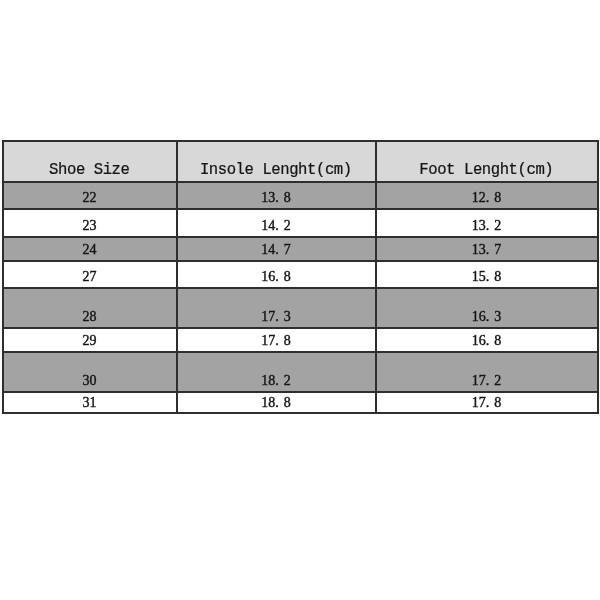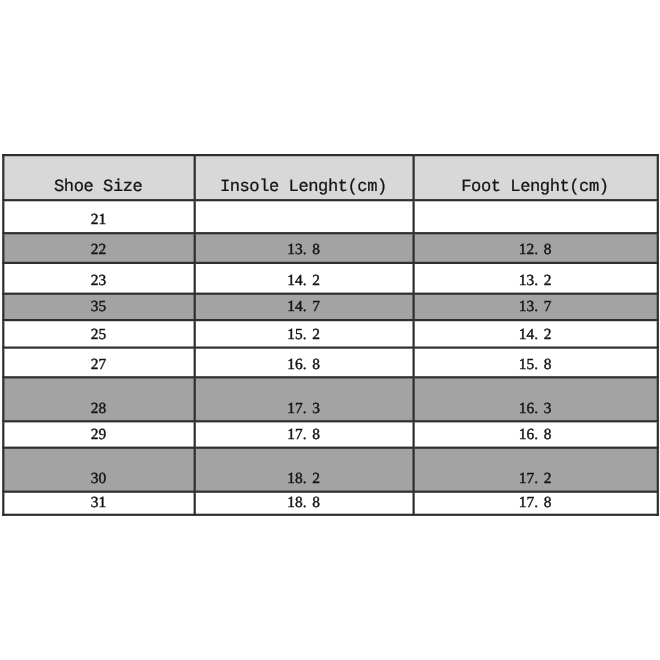--- a/index.html
+++ b/index.html
@@ -82,44 +82,34 @@
     <col class="col-shoe">
       <col class="col-insole">
       <col class="col-foot">
   </colgroup>
   <tbody>
     <tr class="head">
       <td>Shoe Size</td>
       <td>Insole Lenght(cm)</td>
       <td>Foot Lenght(cm)</td>
     </tr>
-    <tr class="body plain r1">
-      <td>21</td>
-      <td></td>
-      <td></td>
-    </tr>
     <tr class="body shade r2">
       <td>22</td>
       <td><span>13</span><span class="dp">.</span><span class="dp-after">8</span></td>
       <td><span>12</span><span class="dp">.</span><span class="dp-after">8</span></td>
     </tr>
     <tr class="body plain r3">
       <td>23</td>
       <td><span>14</span><span class="dp">.</span><span class="dp-after">2</span></td>
       <td><span>13</span><span class="dp">.</span><span class="dp-after">2</span></td>
     </tr>
     <tr class="body shade r4">
-      <td>35</td>
+      <td>24</td>
       <td><span>14</span><span class="dp">.</span><span class="dp-after">7</span></td>
       <td><span>13</span><span class="dp">.</span><span class="dp-after">7</span></td>
-    </tr>
-    <tr class="body plain r5">
-      <td>25</td>
-      <td><span>15</span><span class="dp">.</span><span class="dp-after">2</span></td>
-      <td><span>14</span><span class="dp">.</span><span class="dp-after">2</span></td>
     </tr>
     <tr class="body plain r7">
       <td>27</td>
       <td><span>16</span><span class="dp">.</span><span class="dp-after">8</span></td>
       <td><span>15</span><span class="dp">.</span><span class="dp-after">8</span></td>
     </tr>
     <tr class="body shade r8">
       <td>28</td>
       <td><span>17</span><span class="dp">.</span><span class="dp-after">3</span></td>
       <td><span>16</span><span class="dp">.</span><span class="dp-after">3</span></td>

